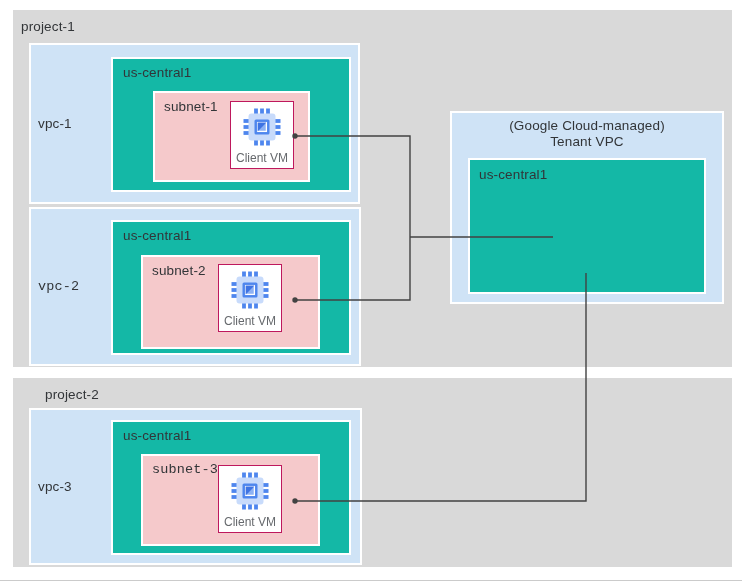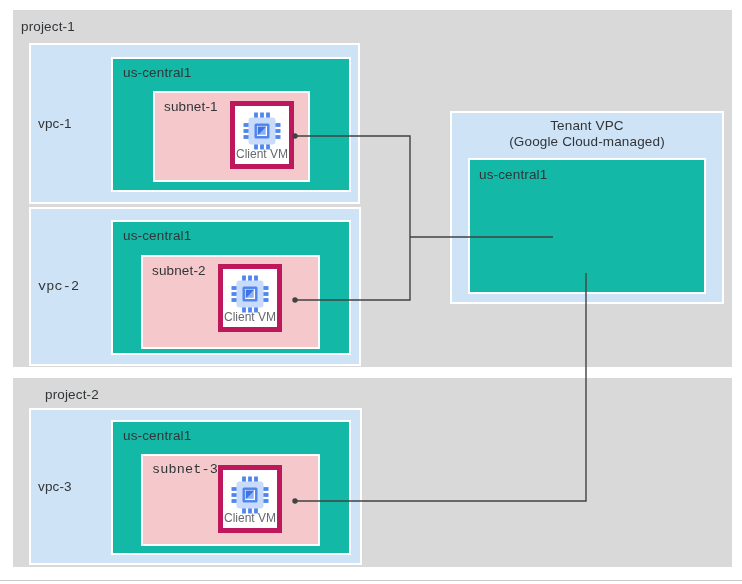--- a/index.html
+++ b/index.html
@@ -12,21 +12,21 @@
     overflow: hidden;
   }
   .abs { position: absolute; }
   .project { background: #d9d9d9; }
   .vpc     { background: #cfe3f6; outline: 2.5px solid #ffffff; }
   .region  { background: #14b8a6; outline: 2.5px solid #ffffff; }
   .subnet  { background: #f5c9cb; outline: 2.5px solid #ffffff; }
   .tenant  { background: #cfe3f6; outline: 2.5px solid #ffffff; }
   .node {
     background: #ffffff;
-    border: 5px solid #be185d;
+    border: 1px solid #be185d;
   }
   .lbl {
     font-size: 13.5px;
     color: #323538;
     letter-spacing: .15px;
     white-space: nowrap;
     line-height: 15px;
   }
   .node-lbl {
     position: absolute; left: 0; right: 0; bottom: 3px;
@@ -122,22 +122,22 @@
           </span>
           <div class="node-lbl">Client VM</div>
         </div>
       </div>
     </div>
   </div>
 </div>
 
 <div class="abs tenant" style="left:452px; top:113px; width:270px; height:189px;">
   <div class="tenant-title">
+    <div>(Google Cloud-managed)</div>
     <div>Tenant VPC</div>
-    <div>(Google Cloud-managed)</div>
   </div>
   <div class="abs region" style="left:18px; top:47px; width:234px; height:132px;">
     <div class="abs lbl" style="left:9px; top:7px;">us-central1</div>
   </div>
 </div>
 
 <div class="abs project" id="project-2" style="left:13px; top:378px; width:719px; height:189px;">
   <div class="abs lbl" style="left:8px; top:9px;margin-left:24px;">project-2</div>
 
   <div class="abs vpc" style="left:18px; top:32px; width:329px; height:153px;">

